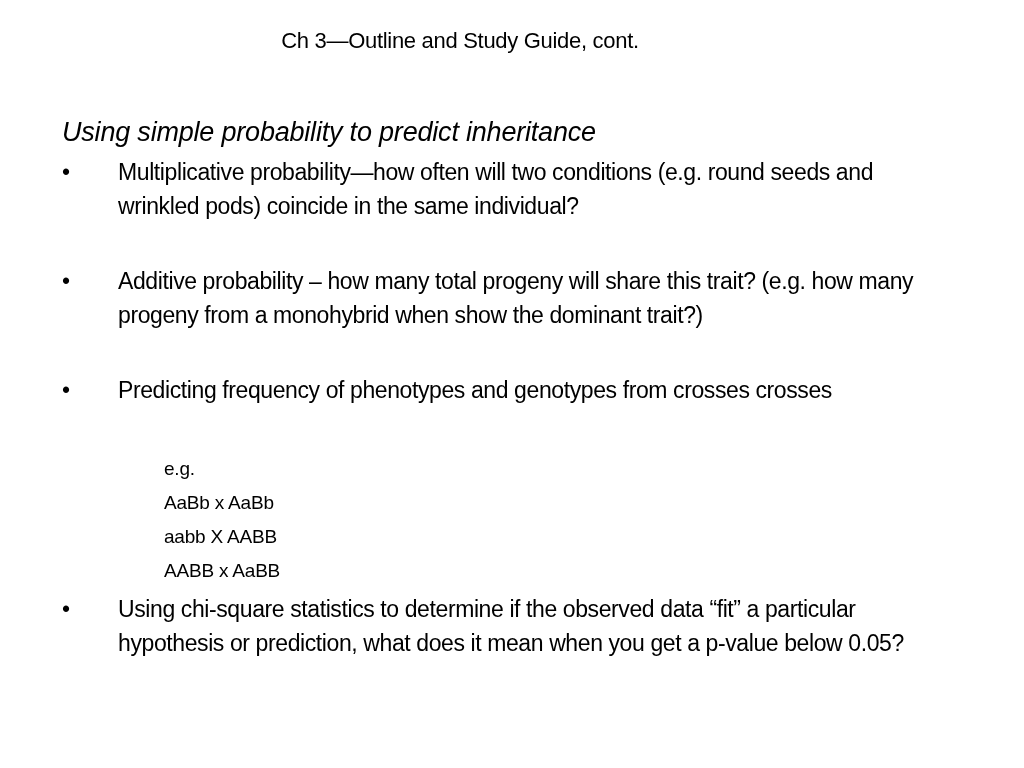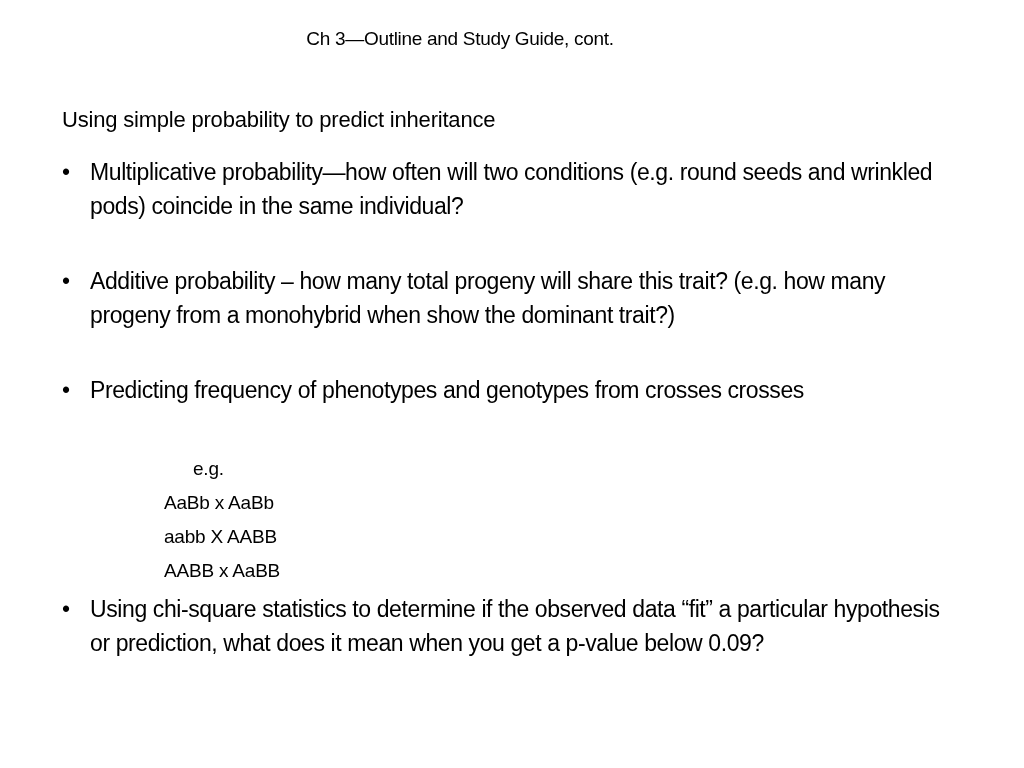--- a/index.html
+++ b/index.html
@@ -14,47 +14,48 @@
       overflow: hidden;
       font-family: "Liberation Sans", "DejaVu Sans", sans-serif;
       color: #000000;
     }
     .slide-title {
       position: absolute;
       top: 28px;
       left: 0;
       width: 920px;
       text-align: center;
-      font-size: 19px;
+      font-size: 22px;
       letter-spacing: -0.3px;
     }
     .subtitle {
       position: absolute;
-      top: 107px;
+      top: 117px;
       left: 62px;
-      font-size: 22px;
+      font-size: 27px;
+      font-style: italic;
       letter-spacing: -0.2px;
     }
     .bullet {
       position: absolute;
       left: 62px;
       width: 880px;
       font-size: 23px;
       line-height: 34px;
       letter-spacing: -0.4px;
     }
     .bullet .dot {
       position: absolute;
       left: 0;
       top: 0;
       width: 20px;
       font-size: 23px;
     }
     .bullet .text {
-      margin-left: 28px;
+      margin-left: 56px;
       display: block;
     }
     .example {
       position: absolute;
       left: 164px;
       font-size: 19px;
       line-height: 34px;
       letter-spacing: -0.2px;
     }
   </style>
@@ -74,22 +75,22 @@
   <div class="bullet" style="top:264px;">
     <span class="dot">•</span>
     <span class="text">Additive probability – how many total progeny will share this trait? (e.g. how many progeny from a monohybrid when show the dominant trait?)</span>
   </div>
 
   <div class="bullet" style="top:373px;">
     <span class="dot">•</span>
     <span class="text">Predicting frequency of phenotypes and genotypes from crosses crosses</span>
   </div>
 
-  <div class="example" style="top:452px;margin-left:29px;">e.g.</div>
+  <div class="example" style="top:452px;">e.g.</div>
   <div class="example" style="top:486px;">AaBb x AaBb</div>
   <div class="example" style="top:520px;">aabb X AABB</div>
   <div class="example" style="top:554px;">AABB x AaBB</div>
 
   <div class="bullet" style="top:592px;">
     <span class="dot">•</span>
-    <span class="text">Using chi-square statistics to determine if the observed data “fit” a particular hypothesis or prediction, what does it mean when you get a p-value below 0.09?</span>
+    <span class="text">Using chi-square statistics to determine if the observed data “fit” a particular hypothesis or prediction, what does it mean when you get a p-value below 0.05?</span>
   </div>
 </div>
 
 </body></html>

